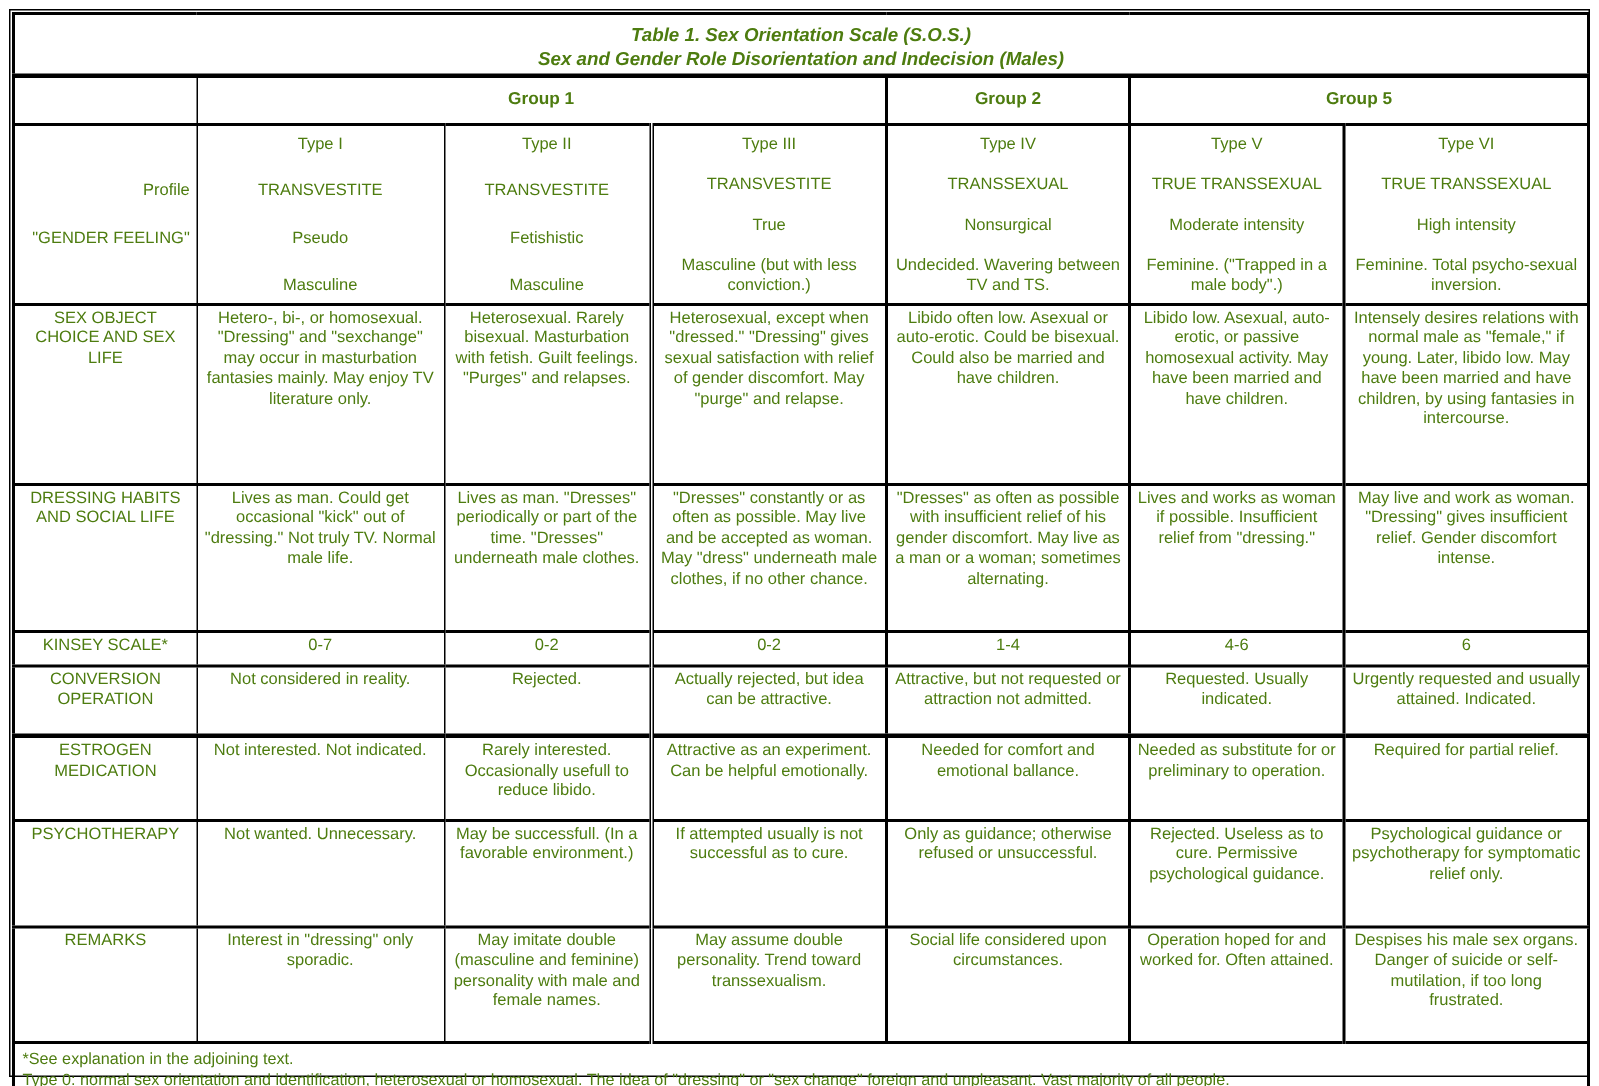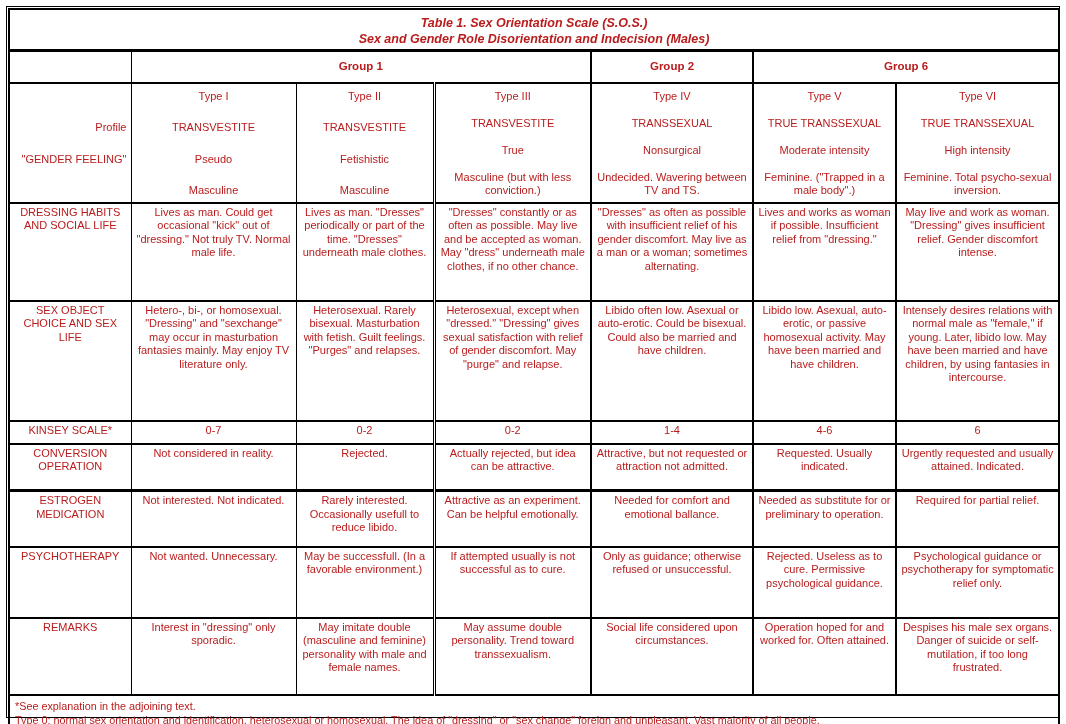--- a/index.html
+++ b/index.html
@@ -1,18 +1,18 @@
 <!DOCTYPE html>
 <html><head>
 <meta charset="utf-8">
 <style>
   html,body{margin:0;padding:0;background:#fff;}
   .page{
     width:1066px;height:724px;background:#ffffff;box-sizing:border-box;
-    font-family:"Liberation Sans","DejaVu Sans",sans-serif;color:#b91c1c;
+    font-family:"Liberation Sans","DejaVu Sans",sans-serif;color:#4d7c0f;
     position:relative;
   }
   .outer{
     position:absolute;left:6px;top:6px;right:6px;bottom:6px;
     border:1px solid #000;padding:1px;box-sizing:border-box;
   }
   table.sos{
     width:100%;height:100%;border-collapse:collapse;table-layout:fixed;
     border:2px solid #000;
   }
@@ -67,21 +67,21 @@
         <td colspan="7" class="title-cell">
           <div>Table 1. Sex Orientation Scale (S.O.S.)</div>
           <div>Sex and Gender Role Disorientation and Indecision (Males)</div>
         </td>
       </tr>
 
       <tr class="h3" style="height:32px">
         <td></td>
         <td colspan="3" class="v1 group-cell">Group 1</td>
         <td class="v2 group-cell">Group 2</td>
-        <td colspan="2" class="v2 group-cell">Group 6</td>
+        <td colspan="2" class="v2 group-cell">Group 5</td>
       </tr>
 
       <tr class="h2" style="height:118px">
         <td>
           <div class="profile-stack">
             <div class="spacer"></div>
             <div>Profile</div>
             <div>"GENDER FEELING"</div>
             <div class="spacer"></div>
           </div>
@@ -127,42 +127,42 @@
           </div>
         </td>
         <td class="v2 type-head">
           <div class="stack">
             <div>Type VI</div>
             <div>TRUE TRANSSEXUAL</div>
             <div>High intensity</div>
             <div>Feminine. Total psycho-sexual inversion.</div>
           </div>
         </td>
+      </tr>
+
+      <tr class="h2" style="height:120px">
+        <td>SEX OBJECT CHOICE AND SEX LIFE</td>
+        <td class="v1">Hetero-, bi-, or homosexual. "Dressing" and "sexchange" may occur in masturbation fantasies mainly. May enjoy TV literature only.</td>
+        <td class="v1">Heterosexual. Rarely bisexual. Masturbation with fetish. Guilt feelings. "Purges" and relapses.</td>
+        <td class="vd">Heterosexual, except when "dressed." "Dressing" gives sexual satisfaction with relief of gender discomfort. May "purge" and relapse.</td>
+        <td class="v2">Libido often low. Asexual or auto-erotic. Could be bisexual. Could also be married and have children.</td>
+        <td class="v2">Libido low. Asexual, auto-erotic, or passive homosexual activity. May have been married and have children.</td>
+        <td class="v2">Intensely desires relations with normal male as "female," if young. Later, libido low. May have been married and have children, by using fantasies in intercourse.</td>
       </tr>
 
       <tr class="h2" style="height:98px">
         <td>DRESSING HABITS AND SOCIAL LIFE</td>
         <td class="v1">Lives as man. Could get occasional "kick" out of "dressing." Not truly TV. Normal male life.</td>
         <td class="v1">Lives as man. "Dresses" periodically or part of the time. "Dresses" underneath male clothes.</td>
         <td class="vd">"Dresses" constantly or as often as possible. May live and be accepted as woman. May "dress" underneath male clothes, if no other chance.</td>
         <td class="v2">"Dresses" as often as possible with insufficient relief of his gender discomfort. May live as a man or a woman; sometimes alternating.</td>
         <td class="v2">Lives and works as woman if possible. Insufficient relief from "dressing."</td>
         <td class="v2">May live and work as woman. "Dressing" gives insufficient relief. Gender discomfort intense.</td>
       </tr>
 
-      <tr class="h2" style="height:120px">
-        <td>SEX OBJECT CHOICE AND SEX LIFE</td>
-        <td class="v1">Hetero-, bi-, or homosexual. "Dressing" and "sexchange" may occur in masturbation fantasies mainly. May enjoy TV literature only.</td>
-        <td class="v1">Heterosexual. Rarely bisexual. Masturbation with fetish. Guilt feelings. "Purges" and relapses.</td>
-        <td class="vd">Heterosexual, except when "dressed." "Dressing" gives sexual satisfaction with relief of gender discomfort. May "purge" and relapse.</td>
-        <td class="v2">Libido often low. Asexual or auto-erotic. Could be bisexual. Could also be married and have children.</td>
-        <td class="v2">Libido low. Asexual, auto-erotic, or passive homosexual activity. May have been married and have children.</td>
-        <td class="v2">Intensely desires relations with normal male as "female," if young. Later, libido low. May have been married and have children, by using fantasies in intercourse.</td>
-      </tr>
-
       <tr class="h2" style="height:23px">
         <td>KINSEY SCALE*</td>
         <td class="v1">0-7</td>
         <td class="v1">0-2</td>
         <td class="vd">0-2</td>
         <td class="v2">1-4</td>
         <td class="v2">4-6</td>
         <td class="v2">6</td>
       </tr>
 

